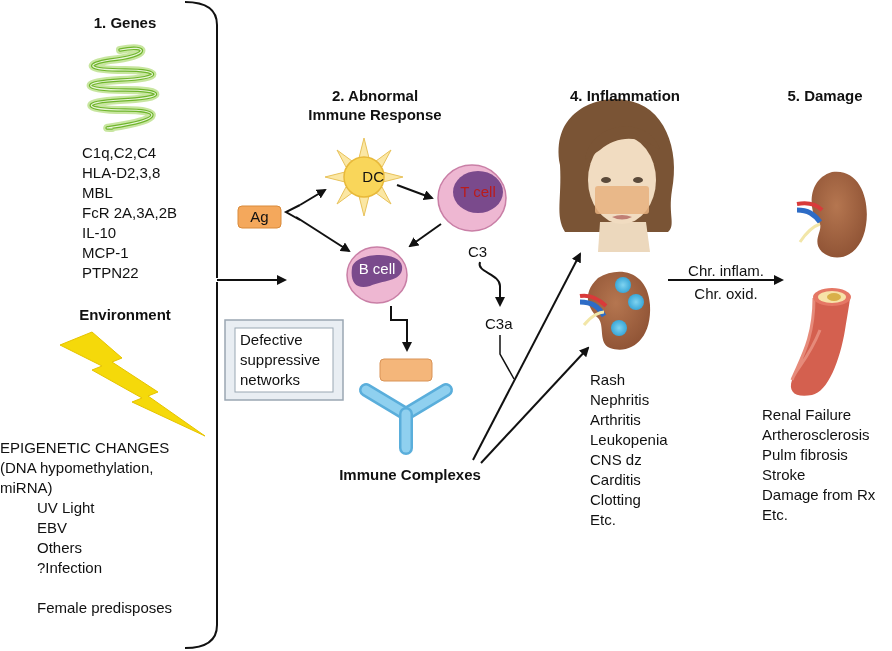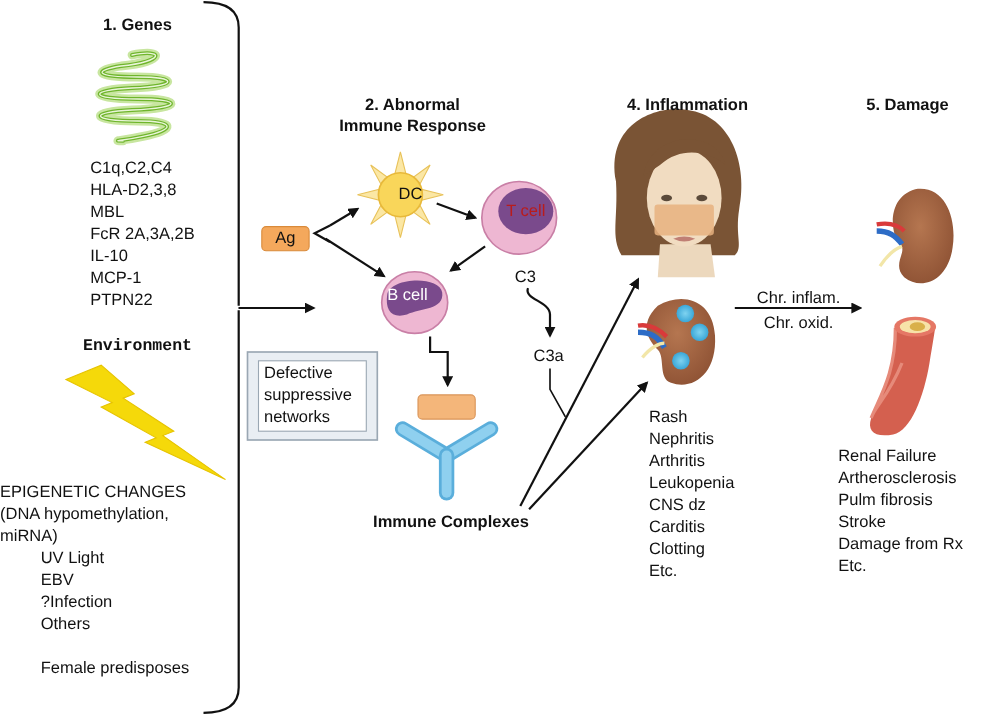--- a/index.html
+++ b/index.html
@@ -132,41 +132,41 @@
 <div class="abs list" style="left:82px;top:143px;">
   <div>C1q,C2,C4</div>
   <div>HLA-D2,3,8</div>
   <div>MBL</div>
   <div>FcR 2A,3A,2B</div>
   <div>IL-10</div>
   <div>MCP-1</div>
   <div>PTPN22</div>
 </div>
 
-<div class="abs h" style="left:60px;top:305px;width:130px;font-family:Liberation Mono, monospace;">Environment</div>
+<div class="abs h" style="left:60px;top:305px;width:130px;">Environment</div>
 <div class="abs list" style="left:0px;top:438px;">
   <div>EPIGENETIC CHANGES</div>
   <div>(DNA hypomethylation,</div>
   <div>miRNA)</div>
   <div style="padding-left:37px">UV Light</div>
   <div style="padding-left:37px">EBV</div>
+  <div style="padding-left:37px">Others</div>
   <div style="padding-left:37px">?Infection</div>
-  <div style="padding-left:37px">Others</div>
   <div style="height:20px"></div>
   <div style="padding-left:37px">Female predisposes</div>
 </div>
 
 <div class="abs h" style="left:285px;top:86px;width:180px;">
   <div>2. Abnormal</div>
   <div>Immune Response</div>
 </div>
 <div class="abs t" style="left:238px;top:207px;width:43px;text-align:center;">Ag</div>
 <div class="abs t" style="left:344px;top:167px;width:40px;text-align:right;">DC</div>
 <div class="abs t" style="left:453px;top:182px;width:50px;text-align:center;color:#b91c1c;">T cell</div>
-<div class="abs t" style="left:352px;top:259px;width:36px;text-align:center;color:#fff;">B cell</div>
+<div class="abs t" style="left:352px;top:259px;width:50px;text-align:center;color:#fff;">B cell</div>
 <div class="abs list" style="left:240px;top:330px;">
   <div>Defective</div>
   <div>suppressive</div>
   <div>networks</div>
 </div>
 
 <div class="abs t" style="left:468px;top:242px;">C3</div>
 <div class="abs t" style="left:485px;top:314px;">C3a</div>
 
 <div class="abs h" style="left:310px;top:465px;width:200px;">

